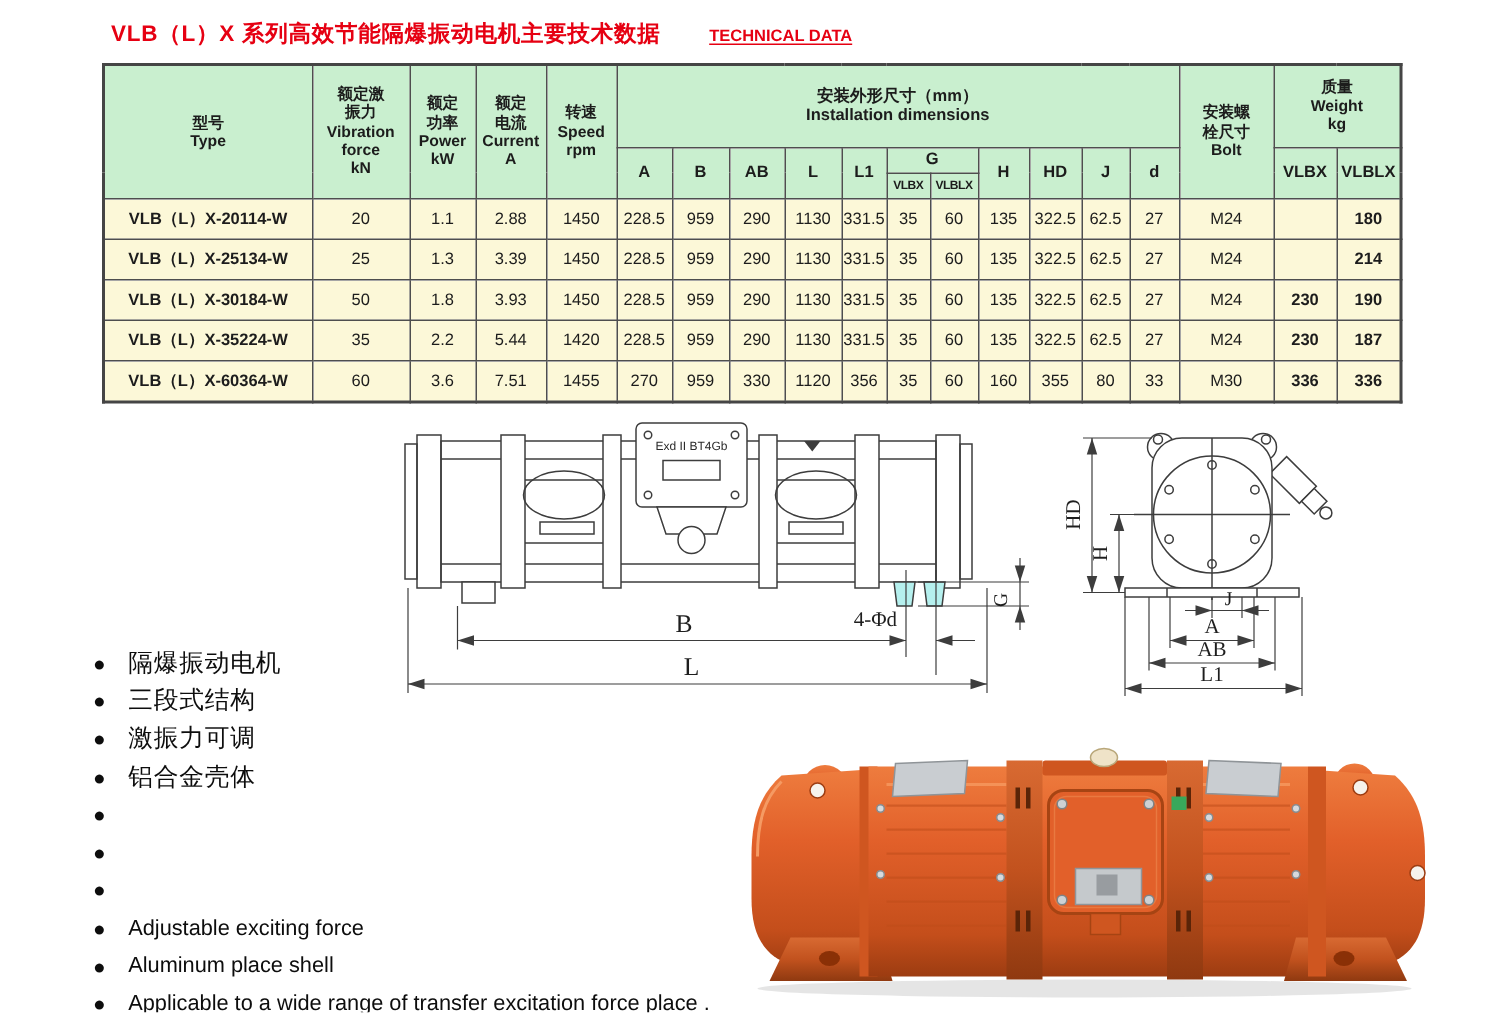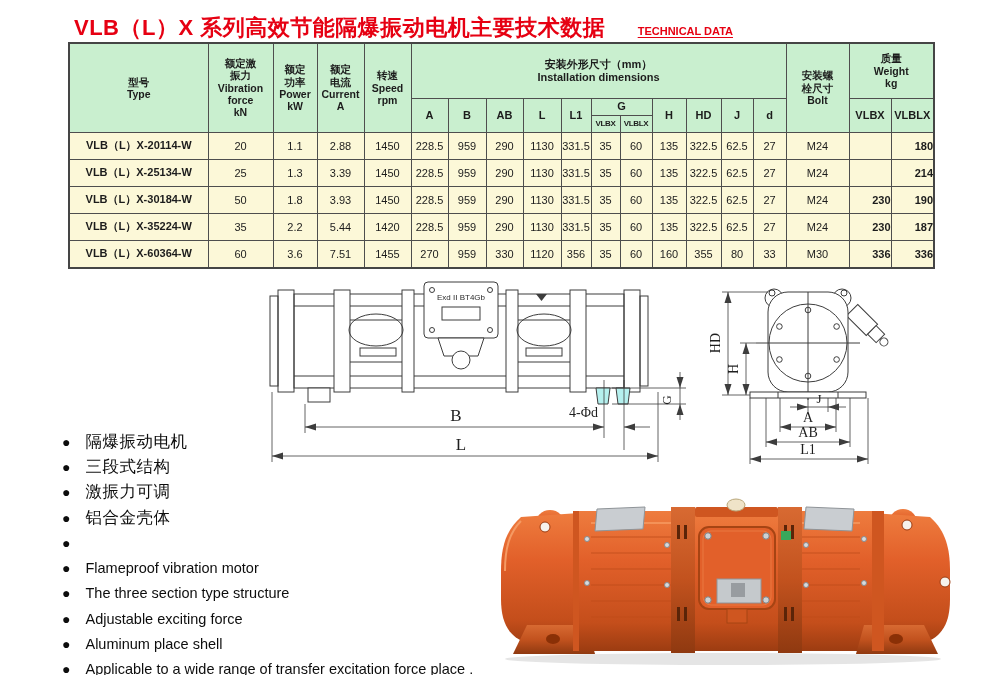--- a/index.html
+++ b/index.html
@@ -1,39 +1,39 @@
 <!DOCTYPE html>
 <html><head>
 <meta charset="utf-8">
 <style>
   html,body{margin:0;padding:0;background:#fff;}
   .page{position:relative;width:1000px;height:675px;background:#fff;overflow:hidden;
         font-family:"Liberation Sans",sans-serif;border-right:1px solid #cfcfcf;}
   
   .title{position:absolute;left:74px;top:13px;white-space:nowrap;}
-  .title .zh{color:#e60012;font-size:22px;font-weight:bold;letter-spacing:0.5px;}
+  .title .zh{color:#e60012;font-size:15px;font-weight:bold;letter-spacing:0.5px;}
   .title .en{color:#e60012;font-size:11px;font-weight:bold;margin-left:28px;
              text-decoration:underline;text-underline-offset:2px;}
   
   table.spec{position:absolute;left:68px;top:42px;border-collapse:collapse;table-layout:fixed;
              color:#1c1c1c;}
   .spec th,.spec td{border:1px solid #4e4e4e;text-align:center;vertical-align:middle;
                     padding:0;overflow:hidden;}
   .spec{border:2px solid #454545;}
   .spec th{background:#c9efcf;font-weight:bold;font-size:10.5px;line-height:1.16;}
   .spec .pre{white-space:pre-line;}
   .spec tr.h1{height:55px;}
   .spec tr.h2{height:17px;}
   .spec tr.h3{height:17px;}
   .spec tr.h2 th{font-size:11px;}
   .spec tr.h3 th{font-size:8px;letter-spacing:-0.3px;}
   .spec th.wsub{font-size:10px;}
   .spec tbody td{background:#fcf8d8;font-size:11px;height:26px;}
   .spec td.type{font-weight:bold;}
-  .spec td.wbold{font-weight:bold;text-align:right;}
+  .spec td.wbold{font-weight:bold;}
   
   .draw{position:absolute;}
   .dim-label{font-family:"Liberation Serif",serif;fill:#1e1e1e;}
   .mark-label{font-family:"Liberation Sans",sans-serif;fill:#2a2a2a;}
   
   .features{position:absolute;left:62px;top:429px;color:#0d0d0d;}
   .feat{display:flex;align-items:center;gap:15px;height:25.3px;white-space:nowrap;}
   .feat .dot{font-size:14px;line-height:1;}
   .feat.cn .txt{font-size:16.5px;letter-spacing:0.5px;}
   .feat.en .txt{font-size:14.5px;font-weight:500;}
@@ -371,25 +371,23 @@
       </div>
     <div class="feat cn">
         <span class="dot">●</span>
         <span class="txt">铝合金壳体</span>
       </div>
     <div class="feat cn">
         <span class="dot">●</span>
       </div>
     <div class="feat en">
         <span class="dot">●</span>
-        <span class="txt">Flameproof vibration motor</span>
       </div>
     <div class="feat en">
         <span class="dot">●</span>
-        <span class="txt">The three section type structure</span>
       </div>
     <div class="feat en">
         <span class="dot">●</span>
         <span class="txt">Adjustable exciting force</span>
       </div>
     <div class="feat en">
         <span class="dot">●</span>
         <span class="txt">Aluminum place shell</span>
       </div>
     <div class="feat en">

